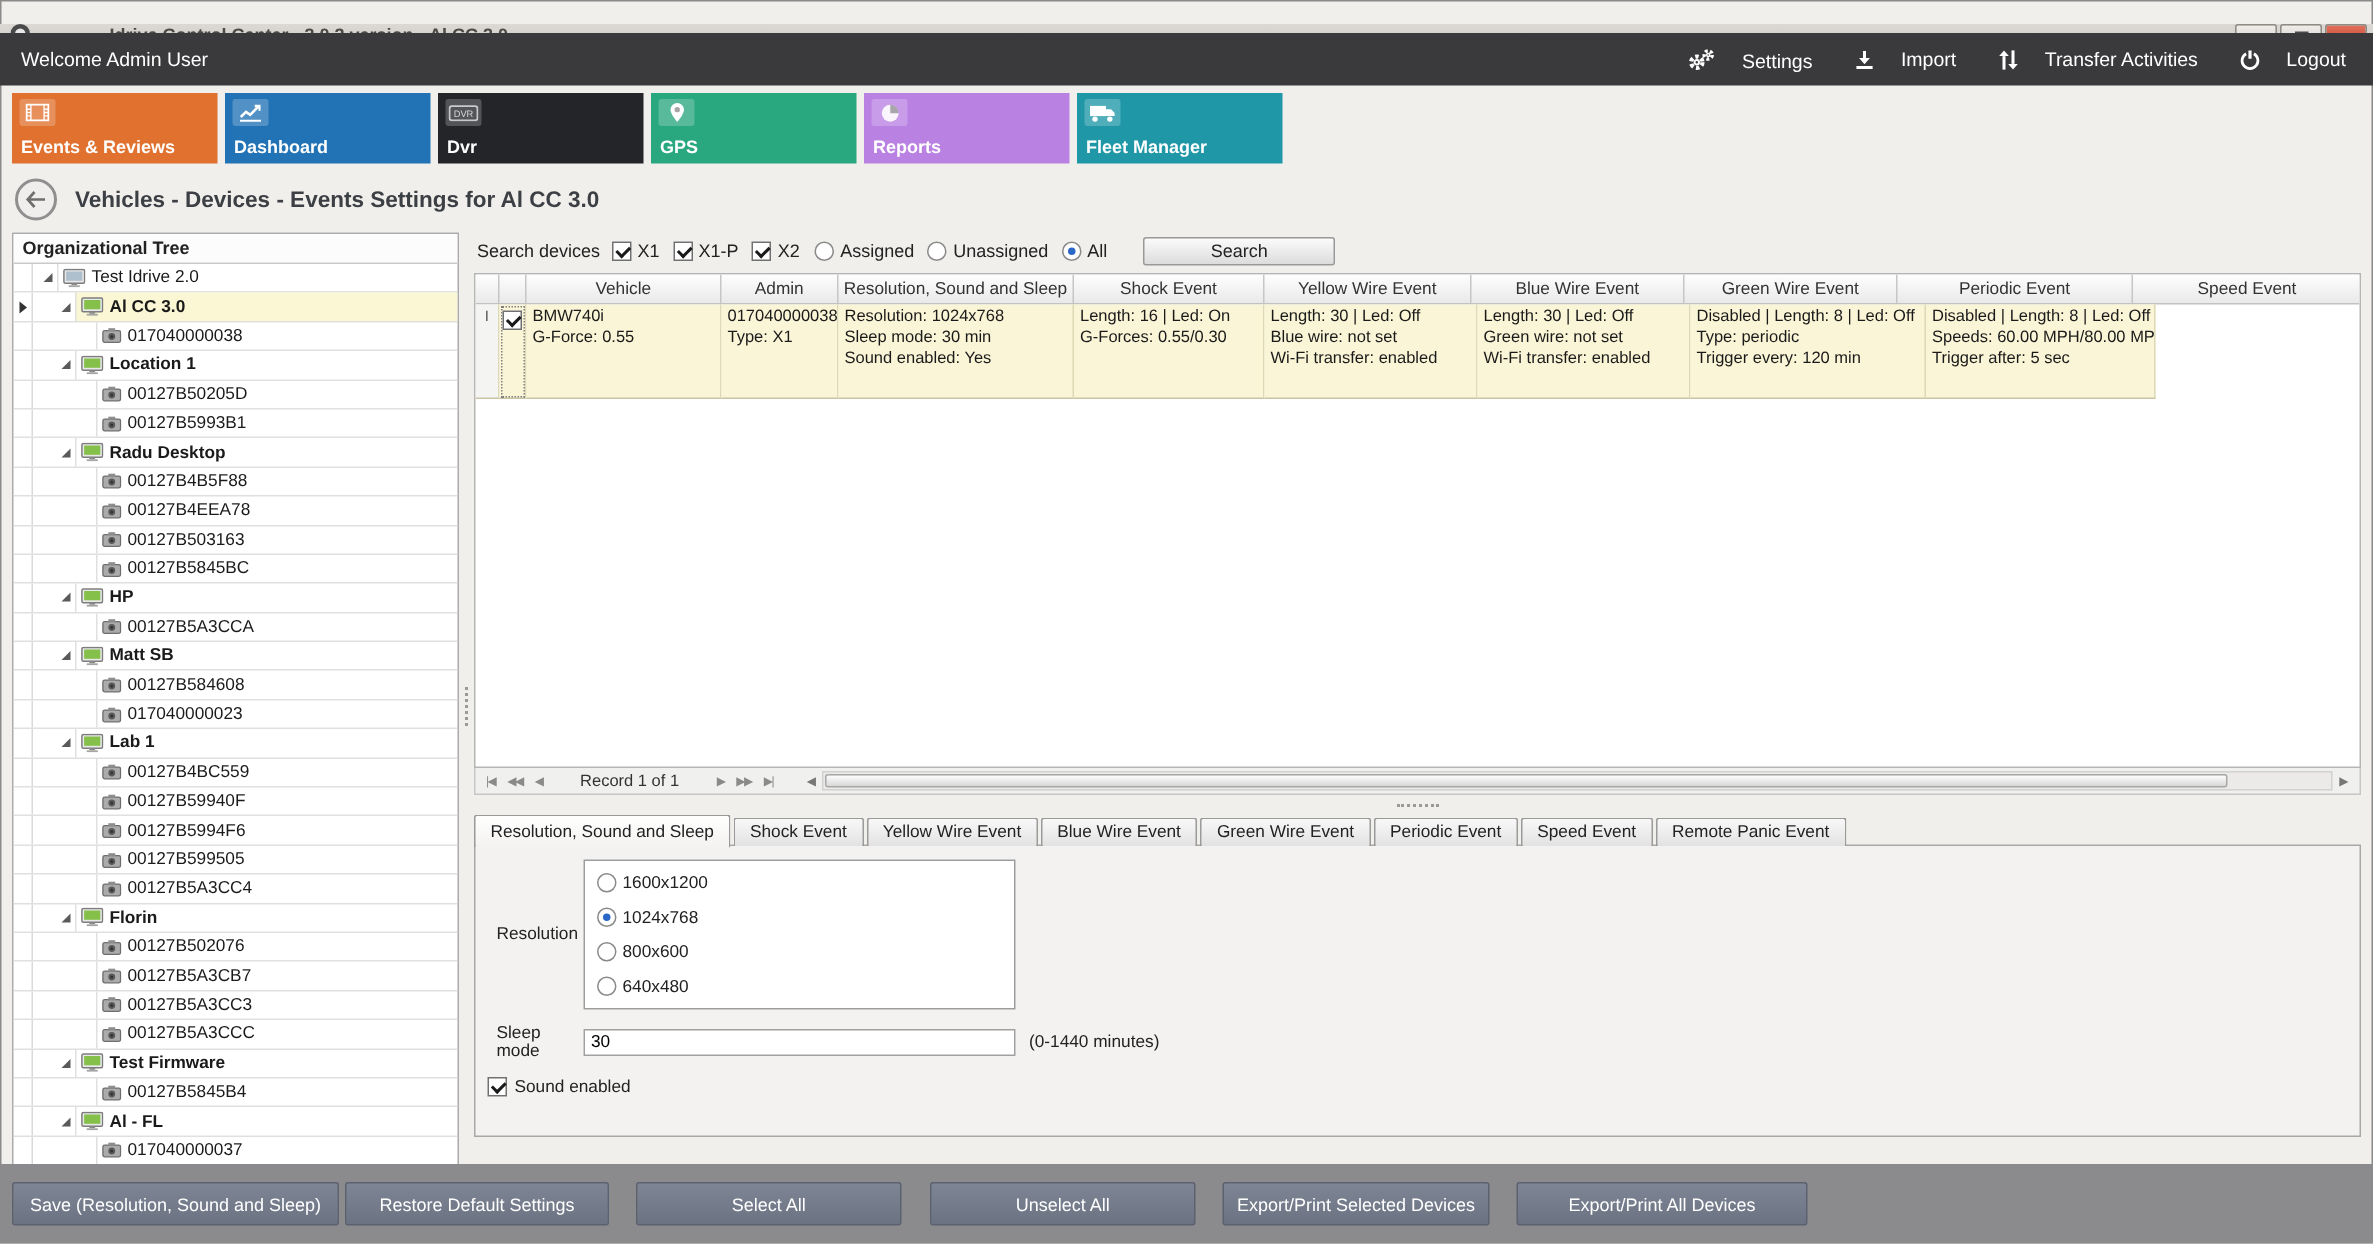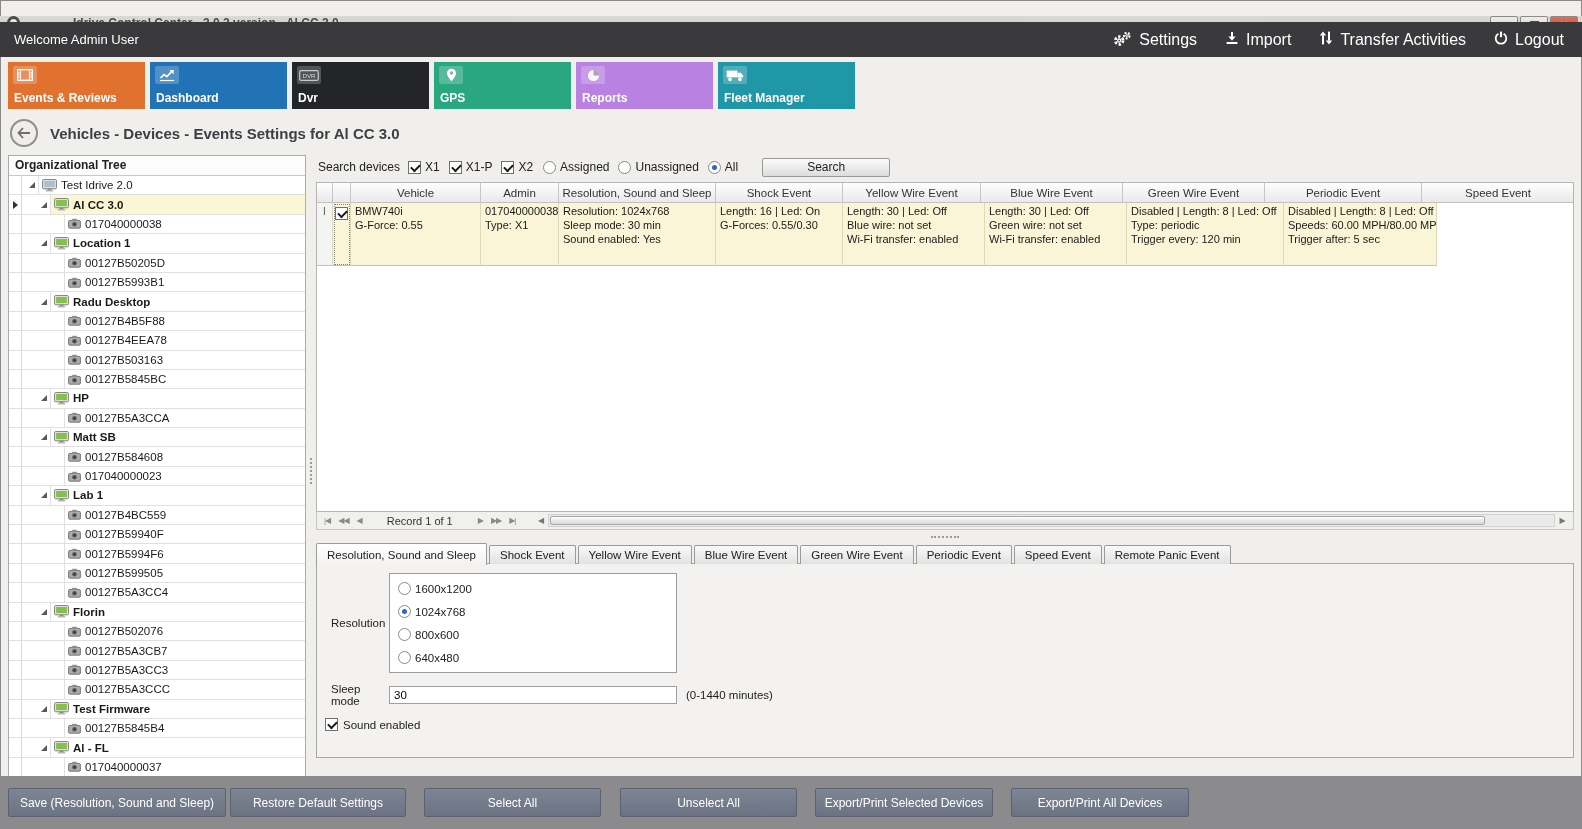--- a/index.html
+++ b/index.html
@@ -20,21 +20,21 @@
     background:linear-gradient(#efedea,#cfccc7);display:flex;align-items:center;justify-content:center;cursor:pointer;}
   .win-btn.close{background:linear-gradient(#e2705c,#bb3a22);}
   .glyph-min{width:9px;height:3px;background:#4a4a4a;margin-top:7px;}
   .glyph-max{width:9px;height:8px;border:2px solid #4a4a4a;}
   .glyph-close{color:#fff;font-size:13px;font-weight:bold;line-height:13px;}
   
   .topbar{position:absolute;top:22px;left:0;right:0;height:35px;background:#3a3a3c;
     display:flex;align-items:center;color:#fff;}
   .welcome{margin-left:14px;font-size:13px;}
   .topbar-actions{margin-left:auto;display:flex;align-items:center;gap:28px;margin-right:18px;}
-  .top-action{display:flex;align-items:flex-start;gap:7px;font-size:16px;cursor:pointer;}
+  .top-action{display:flex;align-items:flex-end;gap:17px;font-size:13px;cursor:pointer;}
   .top-action-icon{display:flex;align-items:center;}
   
   .tiles{position:absolute;top:62px;left:8px;display:flex;gap:5px;}
   .tile{width:137px;height:47px;position:relative;color:#fff;cursor:pointer;}
   .tile-icon{position:absolute;top:4px;left:5px;min-width:24px;height:18px;padding:0 2px;
     background:rgba(255,255,255,0.22);border-radius:2px;display:flex;align-items:center;justify-content:center;}
   .tile-label{position:absolute;left:6px;bottom:4px;font-weight:bold;font-size:12px;white-space:nowrap;}
   
   .breadcrumb{position:absolute;top:117px;left:10px;height:32px;display:flex;align-items:center;gap:12px;}
   .back-btn{width:28px;height:28px;border-radius:50%;border:2px solid #8f8f8f;background:#efeeec;
@@ -899,14 +899,14 @@
     <span class="cb-label">Sound enabled</span>
   </div>
 </div>
 
 <div class="bottom-bar">
     <div class="bbtn" style="width: 218px; margin-right: 4px;">Save (Resolution, Sound and Sleep)</div>
     <div class="bbtn" style="width: 176px; margin-right: 18px;">Restore Default Settings</div>
     <div class="bbtn" style="width: 177px; margin-right: 19px;">Select All</div>
     <div class="bbtn" style="width: 177px; margin-right: 18px;">Unselect All</div>
     <div class="bbtn" style="width: 178px; margin-right: 18px;">Export/Print Selected Devices</div>
-    <div class="bbtn" style="width: 178px; margin-right: 18px;">Export/Print All Devices</div>
+    <div class="bbtn" style="width: 194px; margin-right: 18px;">Export/Print All Devices</div>
   </div>
 
 </body></html>

